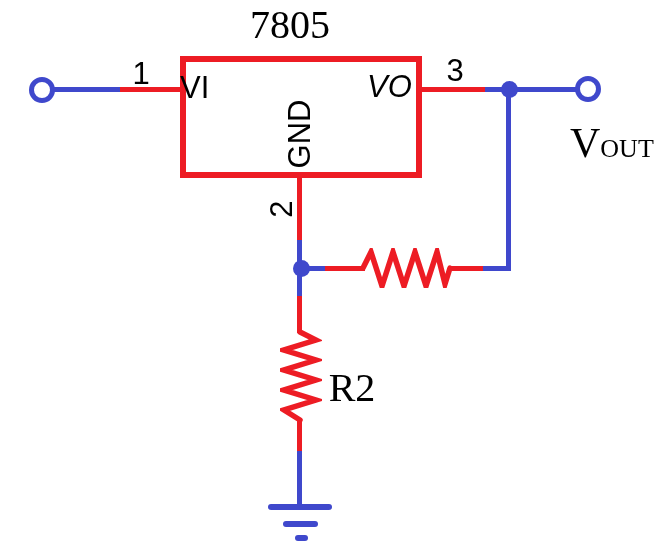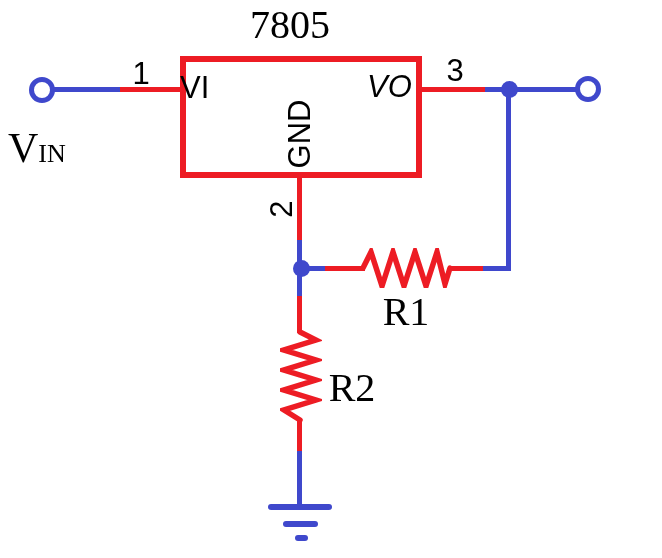--- a/index.html
+++ b/index.html
@@ -99,18 +99,17 @@
   <div class="lbl serif title" style="left:290px;top:5px;">7805</div>
 
   <div class="lbl sans pin-num" style="left:141px;top:58px;">1</div>
   <div class="lbl sans pin-num" style="left:455px;top:55px;">3</div>
   <div class="lbl sans pin-num rot" style="left:281px;top:209px;">2</div>
 
   <div class="lbl sans pin-name" style="left:180px;top:72px;">VI</div>
   <div class="lbl sans pin-name" style="left:367px;top:71px;font-style:italic;">VO</div>
   <div class="lbl sans pin-name rot" style="left:299px;top:134px;">GND</div>
 
-  <div class="lbl serif vlabel" style="left:8px;top:127px;"><span>V</span><span class="sub">IN</span></div>
+  <div class="lbl serif vlabel" style="left:570px;top:122px;"><span>V</span><span class="sub">OUT</span></div>
 
-  <div class="lbl serif rlabel" style="left:406px;top:312px;">R1</div>
   <div class="lbl serif rlabel" style="left:352px;top:388px;">R2</div>
 
 </div>
 
 </body></html>

